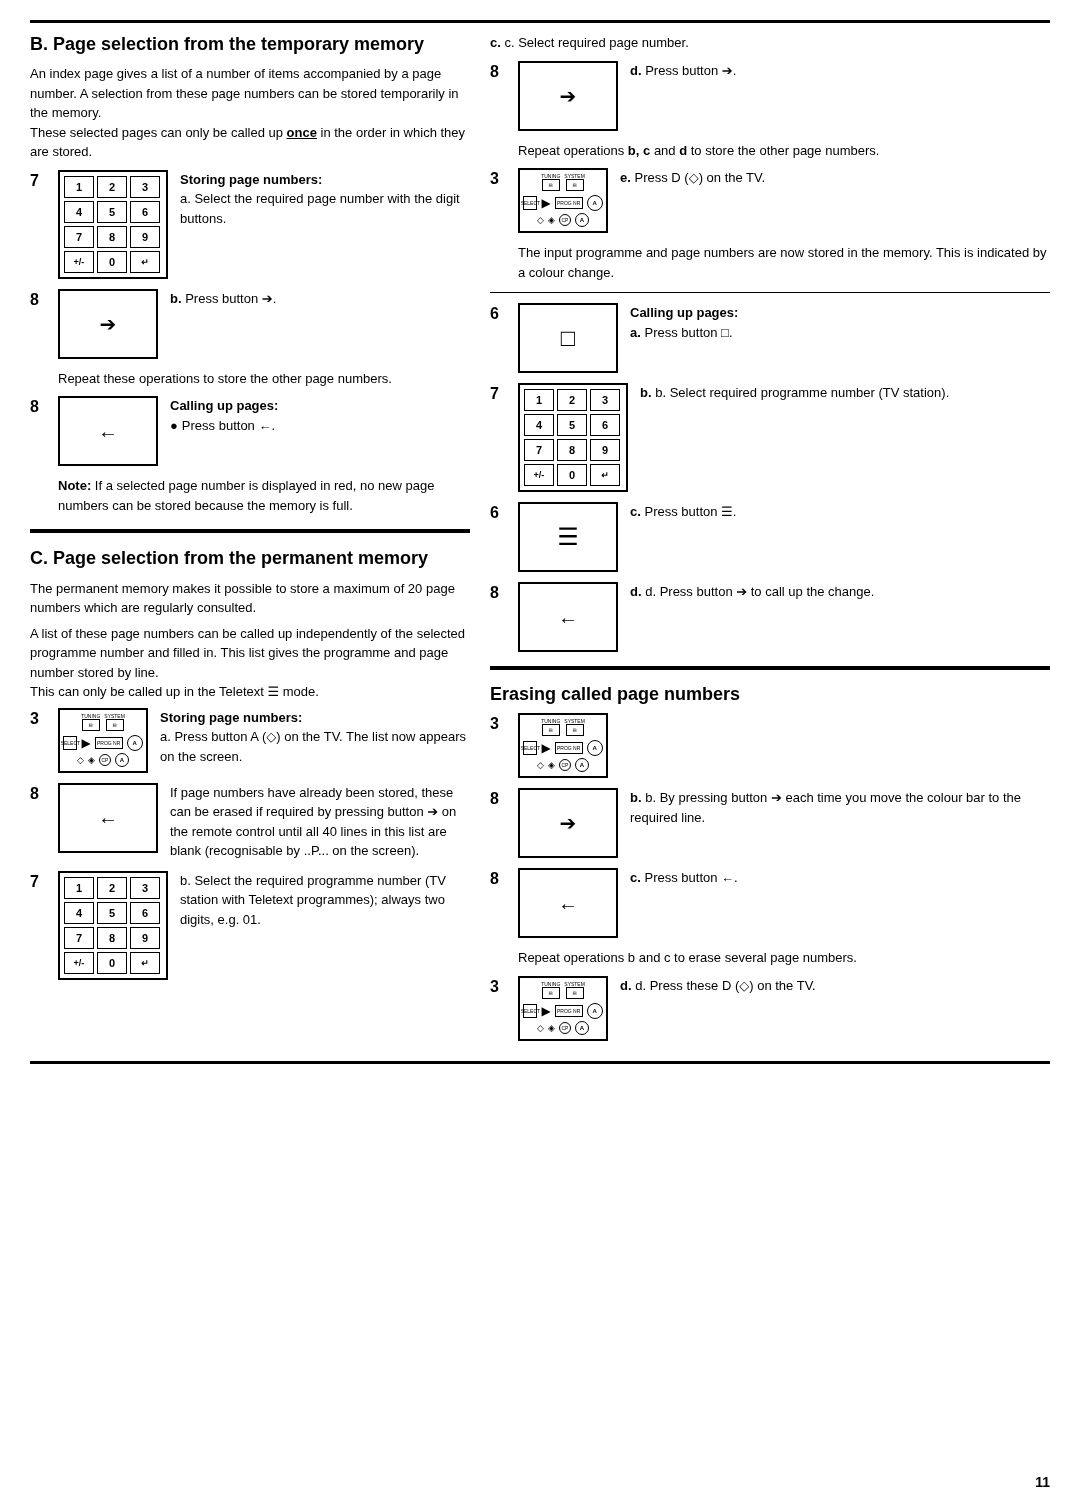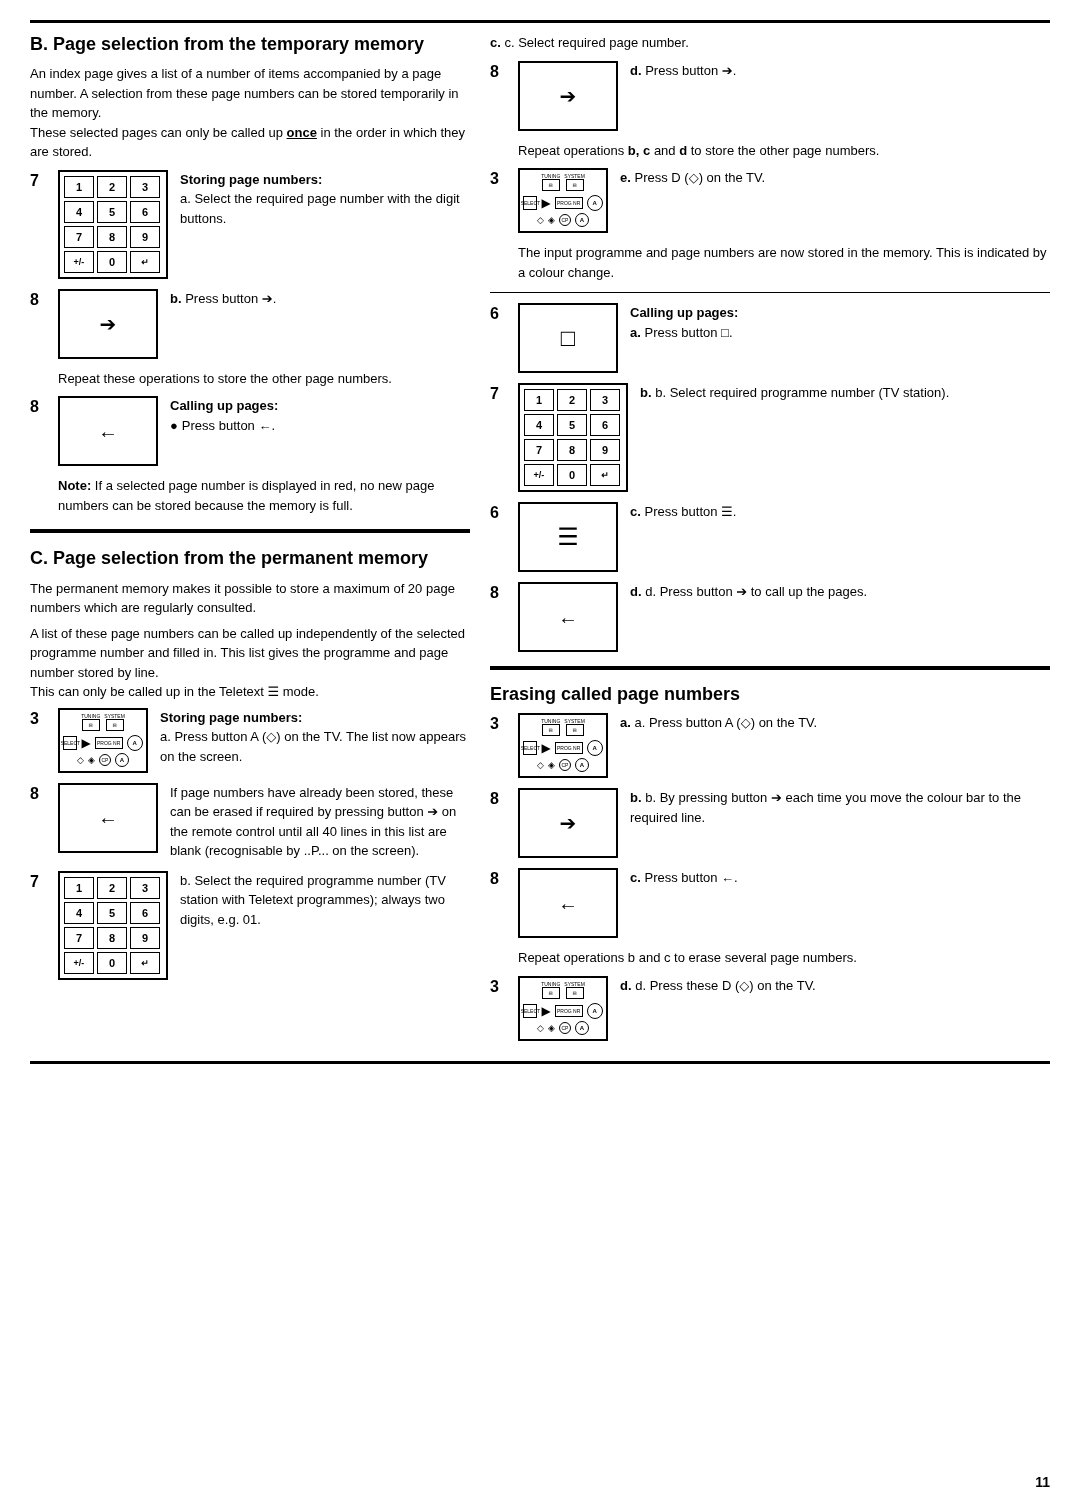--- a/index.html
+++ b/index.html
@@ -408,21 +408,21 @@
           <p><span class="bold">c.</span> <span>Press button ☰.</span></p>
         </div>
       </div>
 
       <div class="step-row">
         <div class="step-label">8</div>
         <div class="device-box">
           <span class="arrow-symbol">←</span>
         </div>
         <div class="step-content">
-          <p><span class="bold">d.</span> <span>d. Press button ➔ to call up the pages.</span></p>
+          <p><span class="bold">d.</span> <span>d. Press button ➔ to call up the change.</span></p>
         </div>
       </div>
 
       <div class="divider-thick"></div>
 
       <div class="erasing-title">Erasing called page numbers</div>
 
       <div class="step-row">
         <div class="step-label">3</div>
         <div class="tv-remote">
@@ -442,23 +442,20 @@
             <div style="width:28px;height:12px;border:1px solid #000;display:flex;align-items:center;justify-content:center;font-size:5px;">PROG NR</div>
             <div style="width:16px;height:16px;border:1px solid #000;border-radius:50%;display:flex;align-items:center;justify-content:center;font-size:6px;font-weight:bold;">A</div>
           </div>
           <div style="display:flex;gap:4px;align-items:center;">
             <div style="font-size:9px;">◇</div>
             <div style="font-size:9px;">◈</div>
             <div style="width:12px;height:12px;border:1px solid #000;border-radius:50%;font-size:5px;display:flex;align-items:center;justify-content:center;">CP</div>
             <div style="width:14px;height:14px;border:1px solid #000;border-radius:50%;font-size:6px;display:flex;align-items:center;justify-content:center;font-weight:bold;">A</div>
           </div>
         </div>
-        <div class="step-content">
-          <p><span class="bold">a.</span> <span>a. Press button A (◇) on the TV.</span></p>
-        </div>
       </div>
 
       <div class="step-row">
         <div class="step-label">8</div>
         <div class="device-box">
           <span class="arrow-symbol">➔</span>
         </div>
         <div class="step-content">
           <p><span class="bold">b.</span> <span>b. By pressing button ➔ each time you move the colour bar to the required line.</span></p>
         </div>

